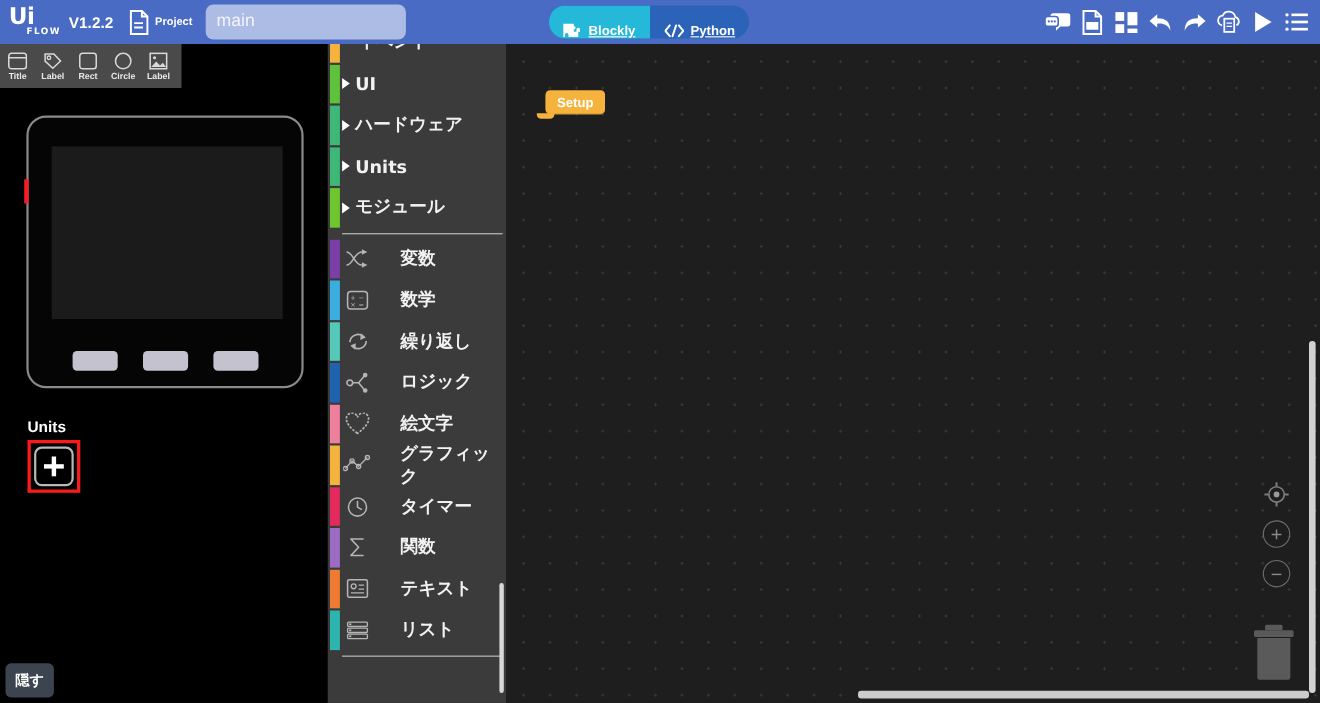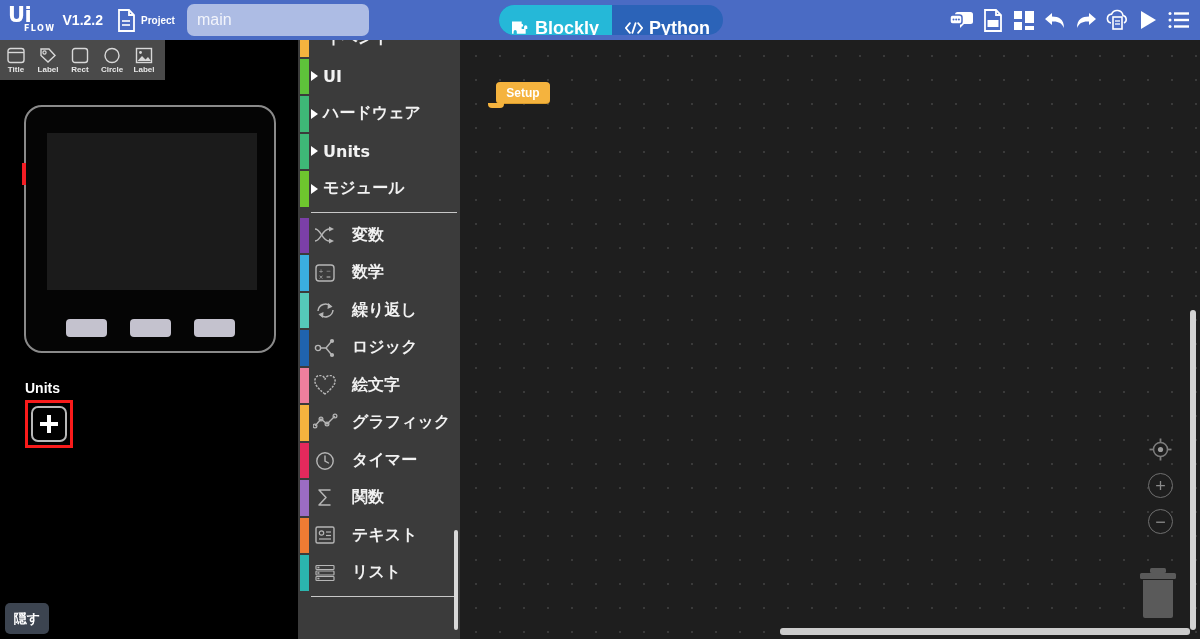--- a/index.html
+++ b/index.html
@@ -42,21 +42,21 @@
   }
 
   .mode-toggle {
     position: absolute; left: 499px; top: 5px;
     height: 30px; display: flex; border-radius: 15px; overflow: hidden;
     background: #2b63b8;
   }
   .mode-btn {
     display: flex; align-items: center; gap: 6px;
     padding: 0 13px; height: 46px;
-    color: #ffffff; font-size: 18px; font-weight: bold;
+    color: #ffffff; font-size: 12px; font-weight: bold; text-decoration: underline;
   }
   .mode-btn.active { background: #25b8d8; }
 
   .header-tools {
     position: absolute; right: 8px; top: 0; height: 40px;
     display: flex; align-items: center; gap: 5px;
   }
   .htool {
     width: 26px; height: 26px; display: flex;
     align-items: center; justify-content: center;
@@ -139,21 +139,21 @@
   }
   .cat-ico {
     margin-left: 14px; width: 26px; height: 26px;
     display: flex; align-items: center; justify-content: center;
   }
   .cat-text {
     color: #f2f2f2; font-size: 16px; font-weight: bold;
     font-family: "DejaVu Sans", sans-serif;
   }
   .cat-row.has-arrow .cat-text { margin-left: 5px; }
-  .cat-row.has-icon .cat-text { margin-left: 14px; }
+  .cat-row.has-icon .cat-text { margin-left: 26px; }
   .cat-row.plain .cat-text { margin-left: 27px; }
   .cat-sep {
     height: 1px; background: #c8c8c8; margin: 4px 3px 4px 13px;
   }
   .cat-vscroll {
     position: absolute; right: 2px; top: 490px;
     width: 4px; height: 100px; background: #d8d8d8; border-radius: 2px;
   }
 
   

